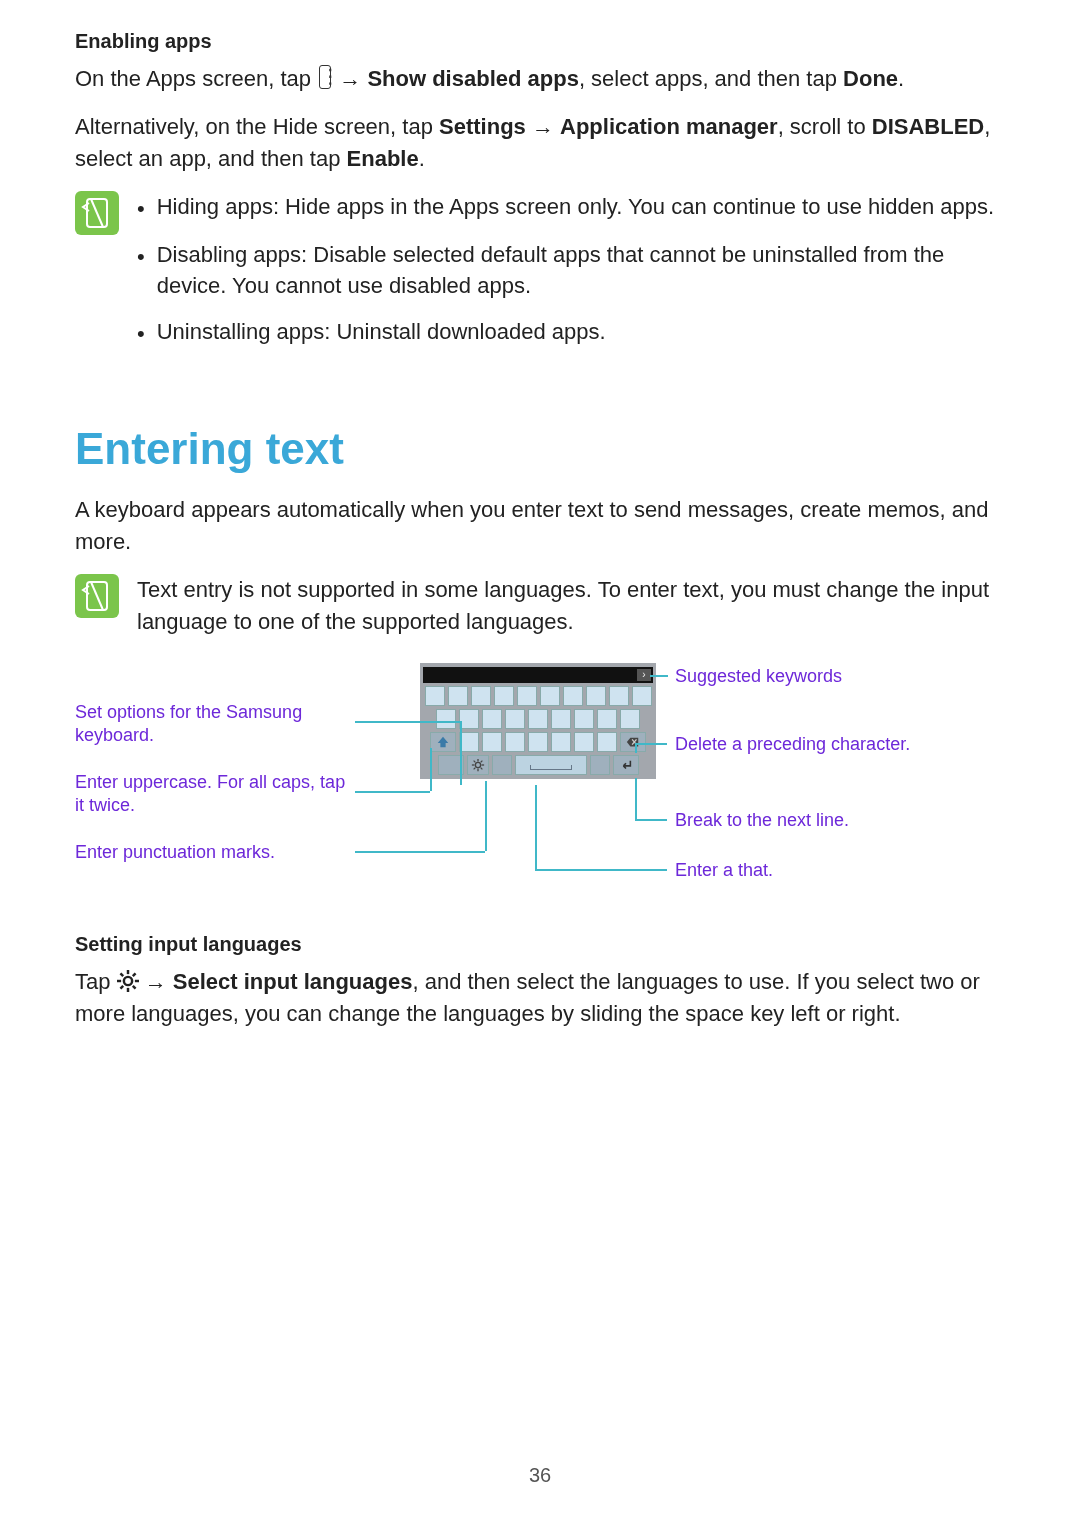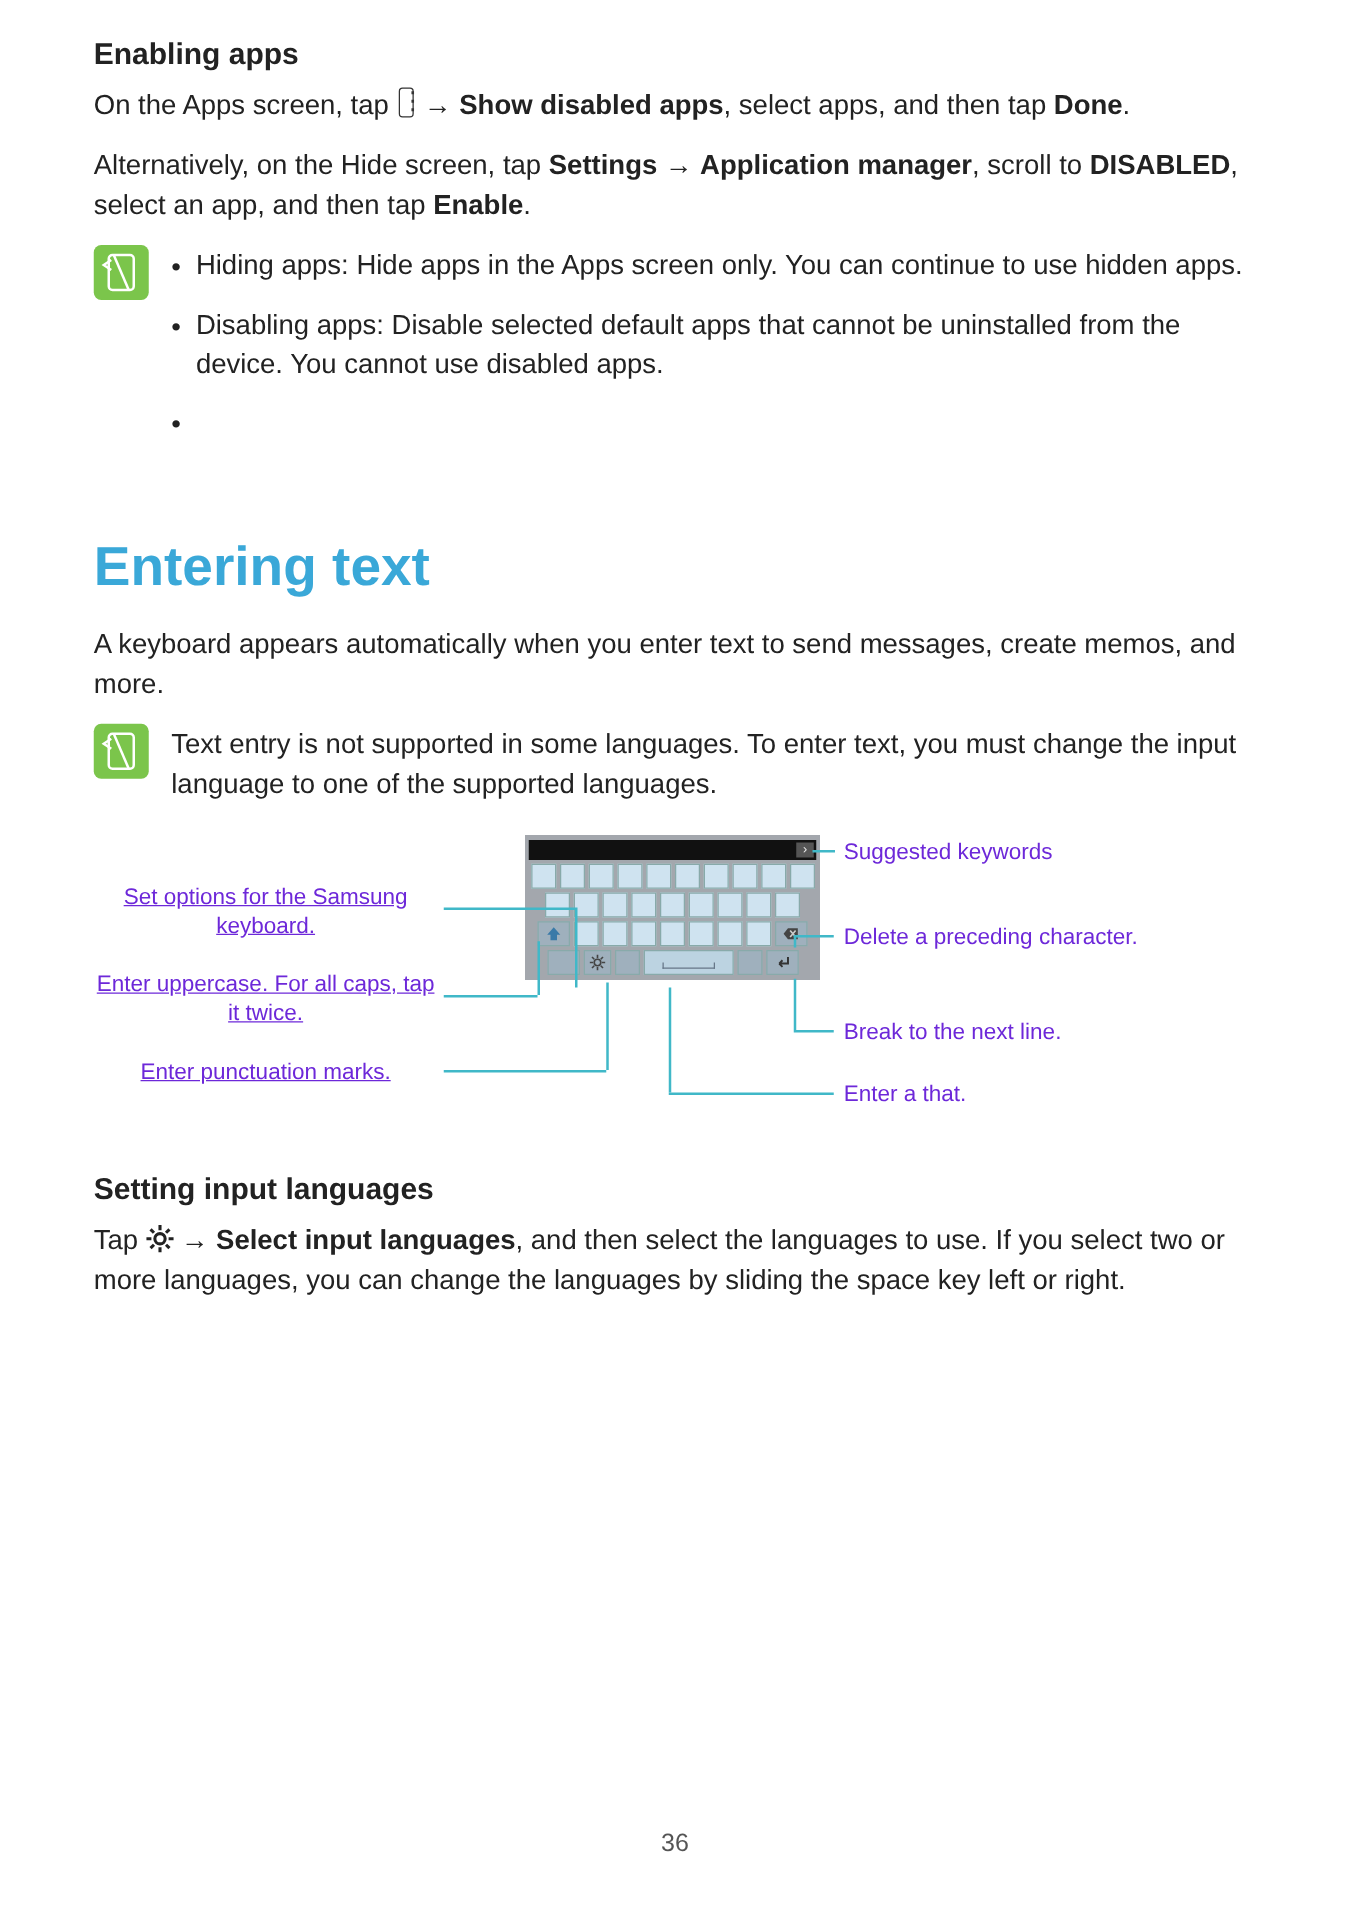--- a/index.html
+++ b/index.html
@@ -25,21 +25,21 @@
     display: flex;
     align-items: center;
     margin-bottom: 60px;
     margin-left: -20px;
   }
   .header-text {
     font-size: 20px;
     color: #555;
   }
   .h2 {
-    font-size: 24px;
+    font-size: 20px;
     font-weight: 700;
     color: #222;
     margin: 0 0 10px 0;
   }
   .body {
     font-size: 22px;
     line-height: 1.45;
     margin: 0 0 16px 0;
   }
   .bold { font-weight: 700; margin-top: 36px; }
@@ -166,21 +166,21 @@
     margin: auto;
     width: 14px; height: 14px;
     padding-top: 2px;
   }
   .callout {
     position: absolute;
     font-size: 18px;
     color: #6d28d9;
     line-height: 1.3;
   }
-  .callout.left { text-align: center; text-decoration: underline; }
+  .callout.left { text-align: left; }
   .conn {
     position: absolute;
     border-color: #40b8c8;
   }
   .conn.hline { border-top: 2px solid #40b8c8; height: 0; }
   .conn.vline { border-left: 2px solid #40b8c8; width: 0; }
   .page-number {
     position: absolute;
     bottom: 40px;
     left: 0; right: 0;
@@ -217,20 +217,21 @@
       <div class="bullet-item">
         <span class="bullet-dot">•</span>
         <span>Hiding apps: Hide apps in the Apps screen only. You can continue to use hidden apps.</span>
       </div>
       <div class="bullet-item">
         <span class="bullet-dot">•</span>
         <span>Disabling apps: Disable selected default apps that cannot be uninstalled from the device. You cannot use disabled apps.</span>
       </div>
       <div class="bullet-item">
         <span class="bullet-dot">•</span>
+        <span>Uninstalling apps: Uninstall downloaded apps.</span>
       </div>
     </div>
   </div>
 
   <h1 class="main-heading">Entering text</h1>
 
   <p class="body">A keyboard appears automatically when you enter text to send messages, create memos, and more.</p>
 
   <div class="note-row">
     <div class="note-icon">

